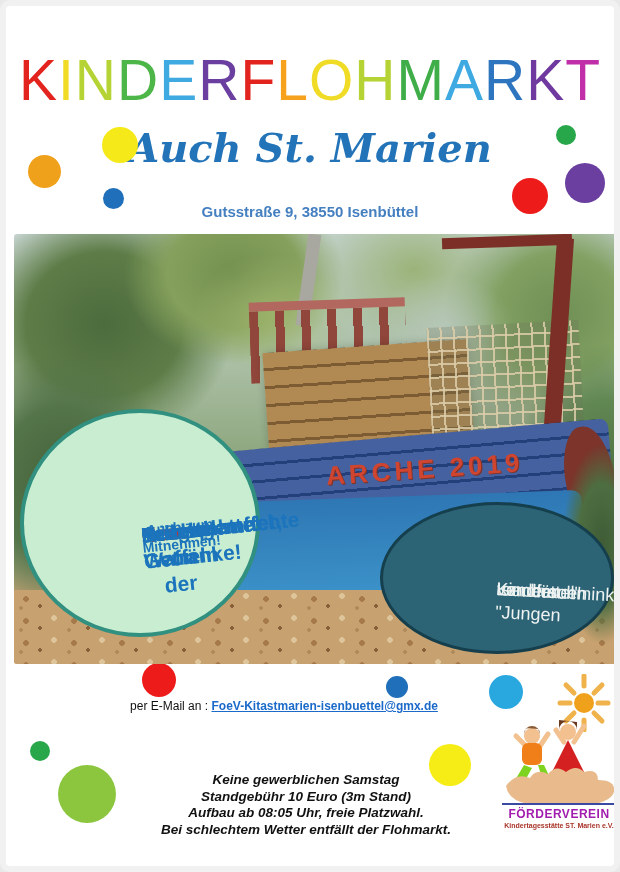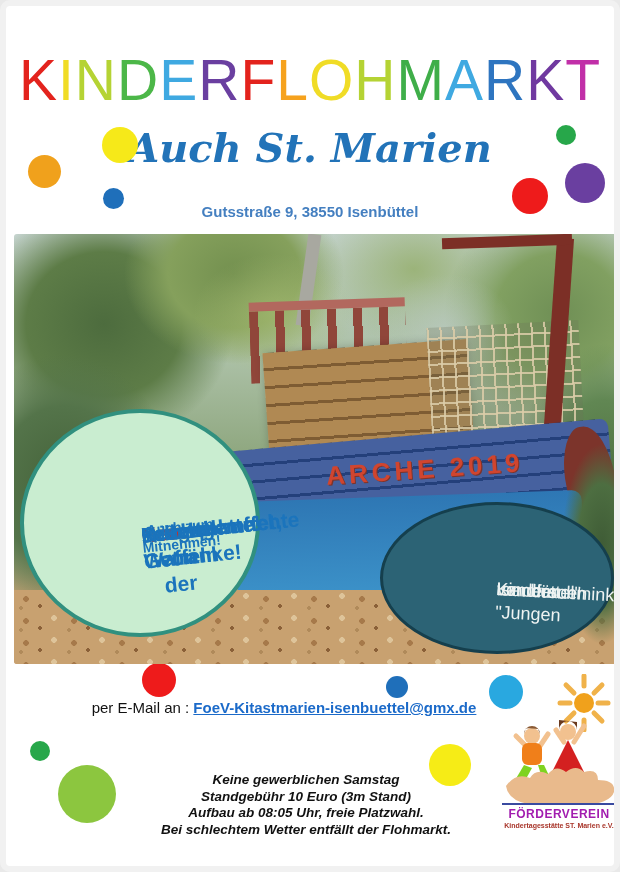--- a/index.html
+++ b/index.html
@@ -72,21 +72,21 @@
   .oval-offer .inner{transform:rotate(-6deg);}
   .offer-heading{color:#e32313;font-size:21px;}
   .offer-gap{height:20px;}
   .offer-footnote{font-size:14px;line-height:17px;}
   .oval-face{left:366px;top:268px;width:234px;height:152px;border:3px solid #153f4d;
              color:#eef3f2;font-size:18px;line-height:23px;font-weight:normal;}
   .oval-face .inner{transform:rotate(3deg);}
   
   .contact{position:absolute;left:0;top:690px;width:556px;text-align:center;color:#111;}
   .contact-heading{font-size:17px;font-weight:bold;}
-  .contact-line{font-size:15px;margin-top:3px;}
+  .contact-line{font-size:12px;margin-top:3px;}
   .email{color:#1b6ac9;font-weight:bold;text-decoration:underline;}
   .legal{position:absolute;left:10px;top:766px;width:580px;text-align:center;
          font-style:italic;font-weight:bold;font-size:13.5px;line-height:16.5px;color:#111;}
   
   .logo{position:absolute;left:494px;top:664px;width:120px;height:170px;}
   .logo svg{position:absolute;}
   .logo-line{position:absolute;left:2px;top:133px;width:114px;height:2px;background:#3a4aa0;}
   .logo-name{position:absolute;left:0;top:137px;width:118px;text-align:center;
              font-size:12px;font-weight:bold;color:#a21caf;letter-spacing:0.5px;}
   .logo-sub{position:absolute;left:0;top:152px;width:118px;text-align:center;

